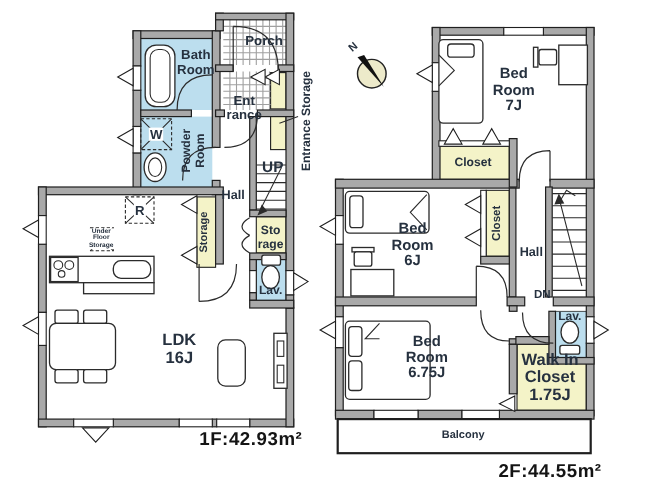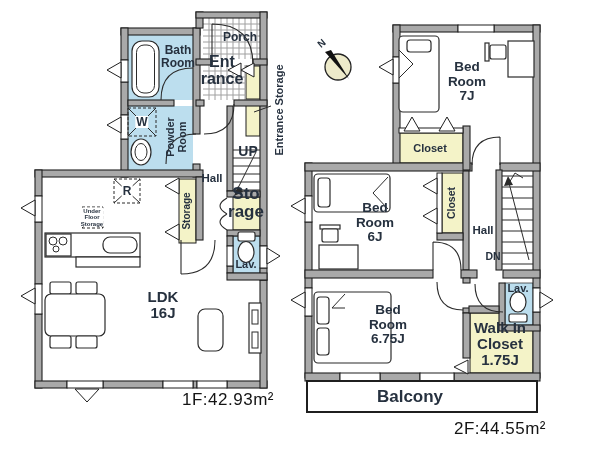--- a/index.html
+++ b/index.html
@@ -14,21 +14,21 @@
   .f  {fill:#ffffff;stroke:#2b2b2b;stroke-width:1.2;}
   .fd {fill:none;stroke:#2b2b2b;stroke-width:1;stroke-dasharray:3 2;}
   .ln {fill:none;stroke:#2b2b2b;stroke-width:1;}
   .gl {fill:none;stroke:#a0a0a0;stroke-width:1;}
   .d  {fill:none;stroke:#2b2b2b;stroke-width:1.1;}
   .tri{fill:#ffffff;stroke:#1f1f1f;stroke-width:1;}
   .ah {fill:#2b2b2b;}
   .lbl{position:absolute;transform:translate(-50%,-50%);font-weight:bold;color:#26313f;
        white-space:pre-line;text-align:center;line-height:1.08;}
   .rot{transform:translate(-50%,-50%) rotate(-90deg);}
-  .area{font-weight:normal;color:#141414;letter-spacing:.5px;}
+  .area{font-weight:bold;color:#141414;letter-spacing:.5px;}
   .bg{background:#fff;padding:0 1px;line-height:1;}
 </style>
 </head>
 <body>
 
 <div id="plan">
 <svg width="600" height="458" viewBox="0 0 600 458">
 
   <g>
     <rect class="bl" x="128" y="35" width="65" height="65"></rect>
@@ -252,53 +252,53 @@
 
   <g>
     <circle cx="338" cy="67" r="13" fill="#edeaca" stroke="#222222" stroke-width="1.3"></circle>
     <polygon points="349,79 325,52 331,50" fill="#111111"></polygon>
   </g>
 </svg>
 
   <div class="lbl" style="left:178px;top:57px;font-size:12px">Bath
 Room</div>
   <div class="lbl" style="left:240px;top:37px;font-size:12px">Porch</div>
-  <div class="lbl" style="left:222px;top:70px;font-size:16px">Ent
+  <div class="lbl" style="left:222px;top:98px;font-size:12px">Ent
 rance</div>
   <div class="lbl rot" style="left:280px;top:110px;font-size:11px">Entrance Storage</div>
   <div class="lbl bg" style="left:142px;top:122px;font-size:12px">W</div>
   <div class="lbl rot" style="left:177px;top:137px;font-size:11px">Powder
 Room</div>
   <div class="lbl" style="left:212px;top:178px;font-size:11.5px">Hall</div>
   <div class="lbl" style="left:248px;top:152px;font-size:14px">UP</div>
-  <div class="lbl" style="left:246px;top:203px;font-size:17px">Sto
+  <div class="lbl" style="left:246px;top:217px;font-size:11px">Sto
 rage</div>
   <div class="lbl rot" style="left:187px;top:211px;font-size:10px">Storage</div>
   <div class="lbl bg" style="left:127px;top:191px;font-size:12px">R</div>
   <div class="lbl bg" style="left:92px;top:217px;font-size:6px;line-height:1.05">Under
 Floor
 Storage</div>
   <div class="lbl" style="left:246px;top:265px;font-size:11px">Lav.</div>
-  <div class="lbl" style="left:163px;top:305px;font-size:15px">LDK
+  <div class="lbl" style="left:163px;top:318px;font-size:15px">LDK
 16J</div>
   <div class="lbl area" style="left:228px;top:400px;font-size:17px">1F:42.93m²</div>
 
   <div class="lbl" style="left:322px;top:44px;font-size:10px;transform:translate(-50%,-50%) rotate(-40deg)">N</div>
   <div class="lbl" style="left:467px;top:82px;font-size:13.5px">Bed
 Room
 7J</div>
   <div class="lbl" style="left:430px;top:149px;font-size:11px">Closet</div>
   <div class="lbl" style="left:375px;top:223px;font-size:13.5px">Bed
 Room
 6J</div>
   <div class="lbl rot" style="left:452px;top:203px;font-size:10.5px">Closet</div>
   <div class="lbl" style="left:483px;top:230px;font-size:11.5px">Hall</div>
-  <div class="lbl" style="left:493px;top:257px;font-size:10.5px">DN</div>
+  <div class="lbl" style="left:493px;top:269px;font-size:10.5px">DN</div>
   <div class="lbl" style="left:518px;top:289px;font-size:11px">Lav.</div>
   <div class="lbl" style="left:388px;top:325px;font-size:13.5px">Bed
 Room
 6.75J</div>
   <div class="lbl" style="left:500px;top:344px;font-size:15px">Walk In
 Closet
 1.75J</div>
-  <div class="lbl" style="left:410px;top:397px;font-size:17px">Balcony</div>
+  <div class="lbl" style="left:421px;top:397px;font-size:10px">Balcony</div>
   <div class="lbl area" style="left:500px;top:429px;font-size:17px">2F:44.55m²</div>
 </div>
 
 </body></html>

